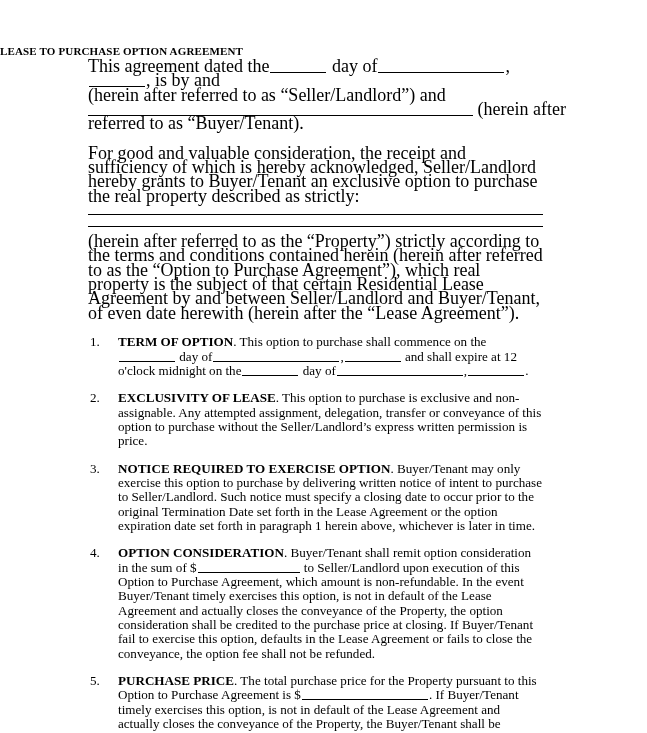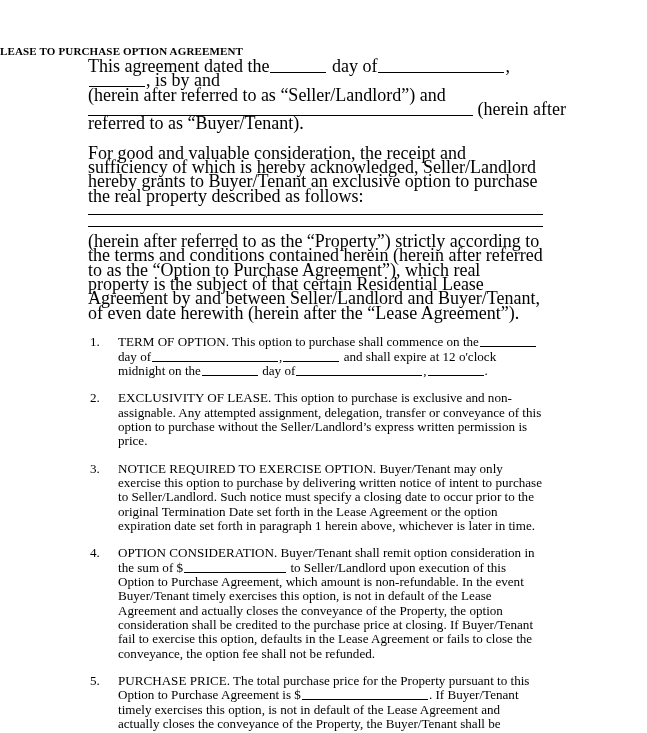--- a/index.html
+++ b/index.html
@@ -88,21 +88,21 @@
     line-height: 14.35px;
   }
   .clause .num {
     position: absolute;
     left: 2px;
     top: 0;
     width: 20px;
     font-size: 13.1px;
   }
   .clause .heading {
-    font-weight: normal;
+    font-weight: bold;
   }
 </style>
 </head>
 <body>
 
 <div class="page">
 
   <h1 class="doc-title">LEASE TO PURCHASE OPTION AGREEMENT</h1>
 
   <div class="body-area">
@@ -113,21 +113,21 @@
 
       <p class="para">(herein after referred to as “Seller/Landlord”) and</p>
 
       <p class="para rule-row"><span class="rule-inline rule-full-party"></span> <span>(herein after</span></p>
 
       <p class="para">referred to as “Buyer/Tenant).</p>
     </div>
 
     <div class="gap-lg"></div>
 
-    <p class="para">For good and valuable consideration, the receipt and sufficiency of which is hereby acknowledged, Seller/Landlord hereby grants to Buyer/Tenant an exclusive option to purchase the real property described as follows:</p>
+    <p class="para">For good and valuable consideration, the receipt and sufficiency of which is hereby acknowledged, Seller/Landlord hereby grants to Buyer/Tenant an exclusive option to purchase the real property described as strictly:</p>
 
     <div class="rule rule-prop"></div>
     <div class="rule rule-prop"></div>
 
     <div class="gap-sm"></div>
 
     <p class="para">(herein after referred to as the “Property”) strictly according to the terms and conditions contained herein (herein after referred to as the “Option to Purchase Agreement”), which real property is the subject of that certain Residential Lease Agreement by and between Seller/Landlord and Buyer/Tenant, of even date herewith (herein after the “Lease Agreement”).</p>
 
     <div class="gap-lg"></div>
 

